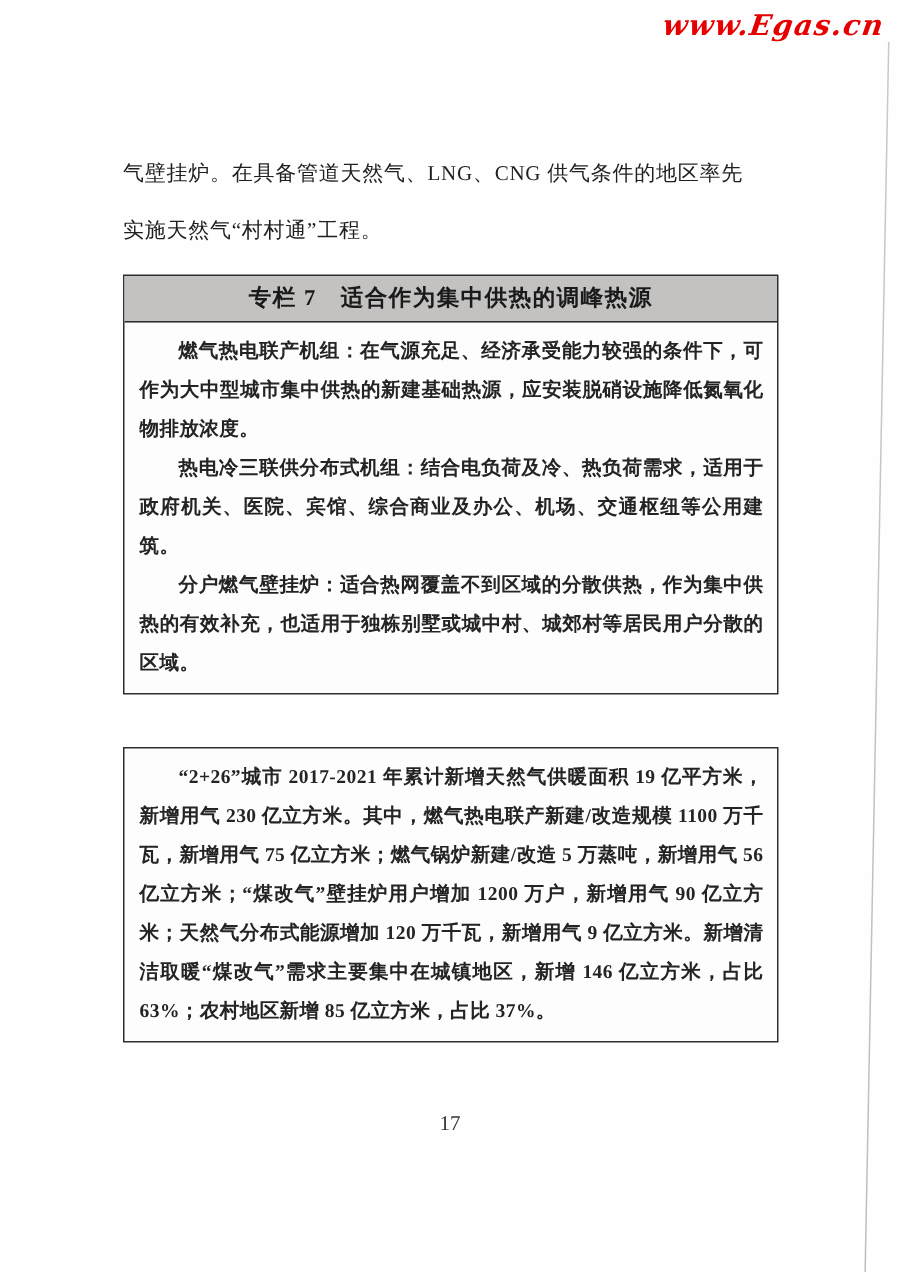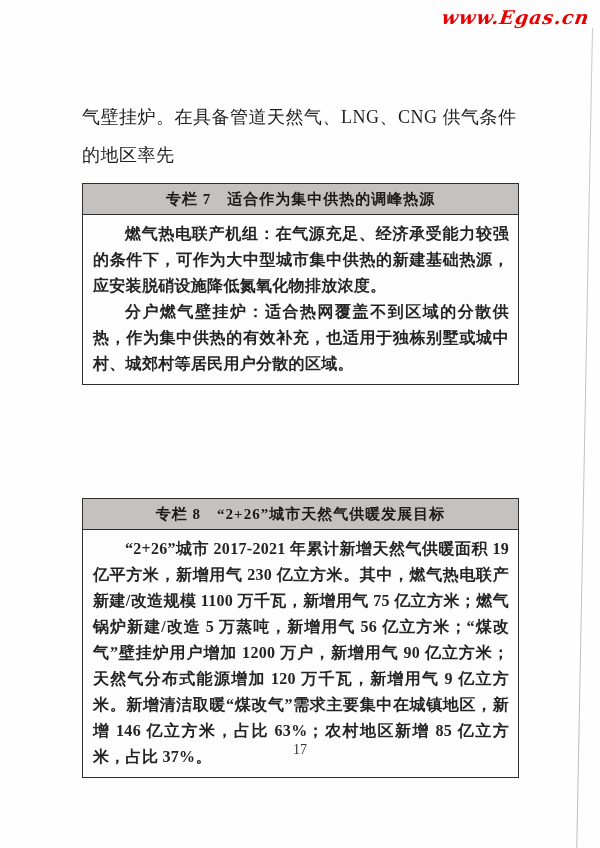--- a/index.html
+++ b/index.html
@@ -16,36 +16,36 @@
     letter-spacing:1px;
     transform:skewX(-8deg);
   }
   .page-edge{
     position:absolute;top:28px;left:592px;width:1px;height:830px;
     background:linear-gradient(#c9c9c9,#bdbdbd);
     transform:rotate(1.1deg);transform-origin:top center;
   }
   .intro{
     position:absolute;left:82px;top:98px;width:440px;
-    font-size:18px;line-height:38px;letter-spacing:0.5px;
+    font-size:14px;line-height:38px;letter-spacing:0.5px;
   }
   .colbox{
     position:absolute;left:82px;width:437px;
     border:1px solid #2e2e2e;background:#fdfdfd;
     box-sizing:border-box;
   }
   .colbox-header{
     height:30px;line-height:30px;text-align:center;
     background:#c3c2c1;border-bottom:1px solid #2e2e2e;
     font-weight:bold;font-size:15px;letter-spacing:1px;color:#1a1a1a;
   }
   .colbox-header .title-label{margin-right:16px;}
   .colbox-body{
     padding:6px 9px 7px 10px;
-    font-size:16px;line-height:26px;letter-spacing:0.3px;
+    font-size:13px;line-height:26px;letter-spacing:0.3px;
     font-weight:600;color:#242424;
   }
   .colbox-body p{
     margin:0;text-indent:2em;text-align:justify;text-justify:inter-character;
   }
   #box7{top:183px;}
   #box8{top:498px;}
   .page-number{
     position:absolute;left:0;top:742px;width:600px;
     text-align:center;font-size:14px;color:#333;
@@ -62,26 +62,24 @@
   <div>气壁挂炉。在具备管道天然气、LNG、CNG 供气条件的地区率先</div>
   <div>实施天然气“村村通”工程。</div>
 </div>
 
 <div class="colbox" id="box7">
   <div class="colbox-header">
     <span class="title-label">专栏 7</span><span>适合作为集中供热的调峰热源</span>
   </div>
   <div class="colbox-body">
     <p>燃气热电联产机组：在气源充足、经济承受能力较强的条件下，可作为大中型城市集中供热的新建基础热源，应安装脱硝设施降低氮氧化物排放浓度。</p>
+    <p>热电冷三联供分布式机组：结合电负荷及冷、热负荷需求，适用于政府机关、医院、宾馆、综合商业及办公、机场、交通枢纽等公用建筑。</p>
     <p>分户燃气壁挂炉：适合热网覆盖不到区域的分散供热，作为集中供热的有效补充，也适用于独栋别墅或城中村、城郊村等居民用户分散的区域。</p>
   </div>
 </div>
 
 <div class="colbox" id="box8">
-  <div class="colbox-header">
-    <span class="title-label">专栏 8</span><span>“2+26”城市天然气供暖发展目标</span>
-  </div>
   <div class="colbox-body">
     <p>“2+26”城市 2017-2021 年累计新增天然气供暖面积 19 亿平方米，新增用气 230 亿立方米。其中，燃气热电联产新建/改造规模 1100 万千瓦，新增用气 75 亿立方米；燃气锅炉新建/改造 5 万蒸吨，新增用气 56 亿立方米；“煤改气”壁挂炉用户增加 1200 万户，新增用气 90 亿立方米；天然气分布式能源增加 120 万千瓦，新增用气 9 亿立方米。新增清洁取暖“煤改气”需求主要集中在城镇地区，新增 146 亿立方米，占比 63%；农村地区新增 85 亿立方米，占比 37%。</p>
   </div>
 </div>
 
 <div class="page-number">17</div>
 
 </body></html>

